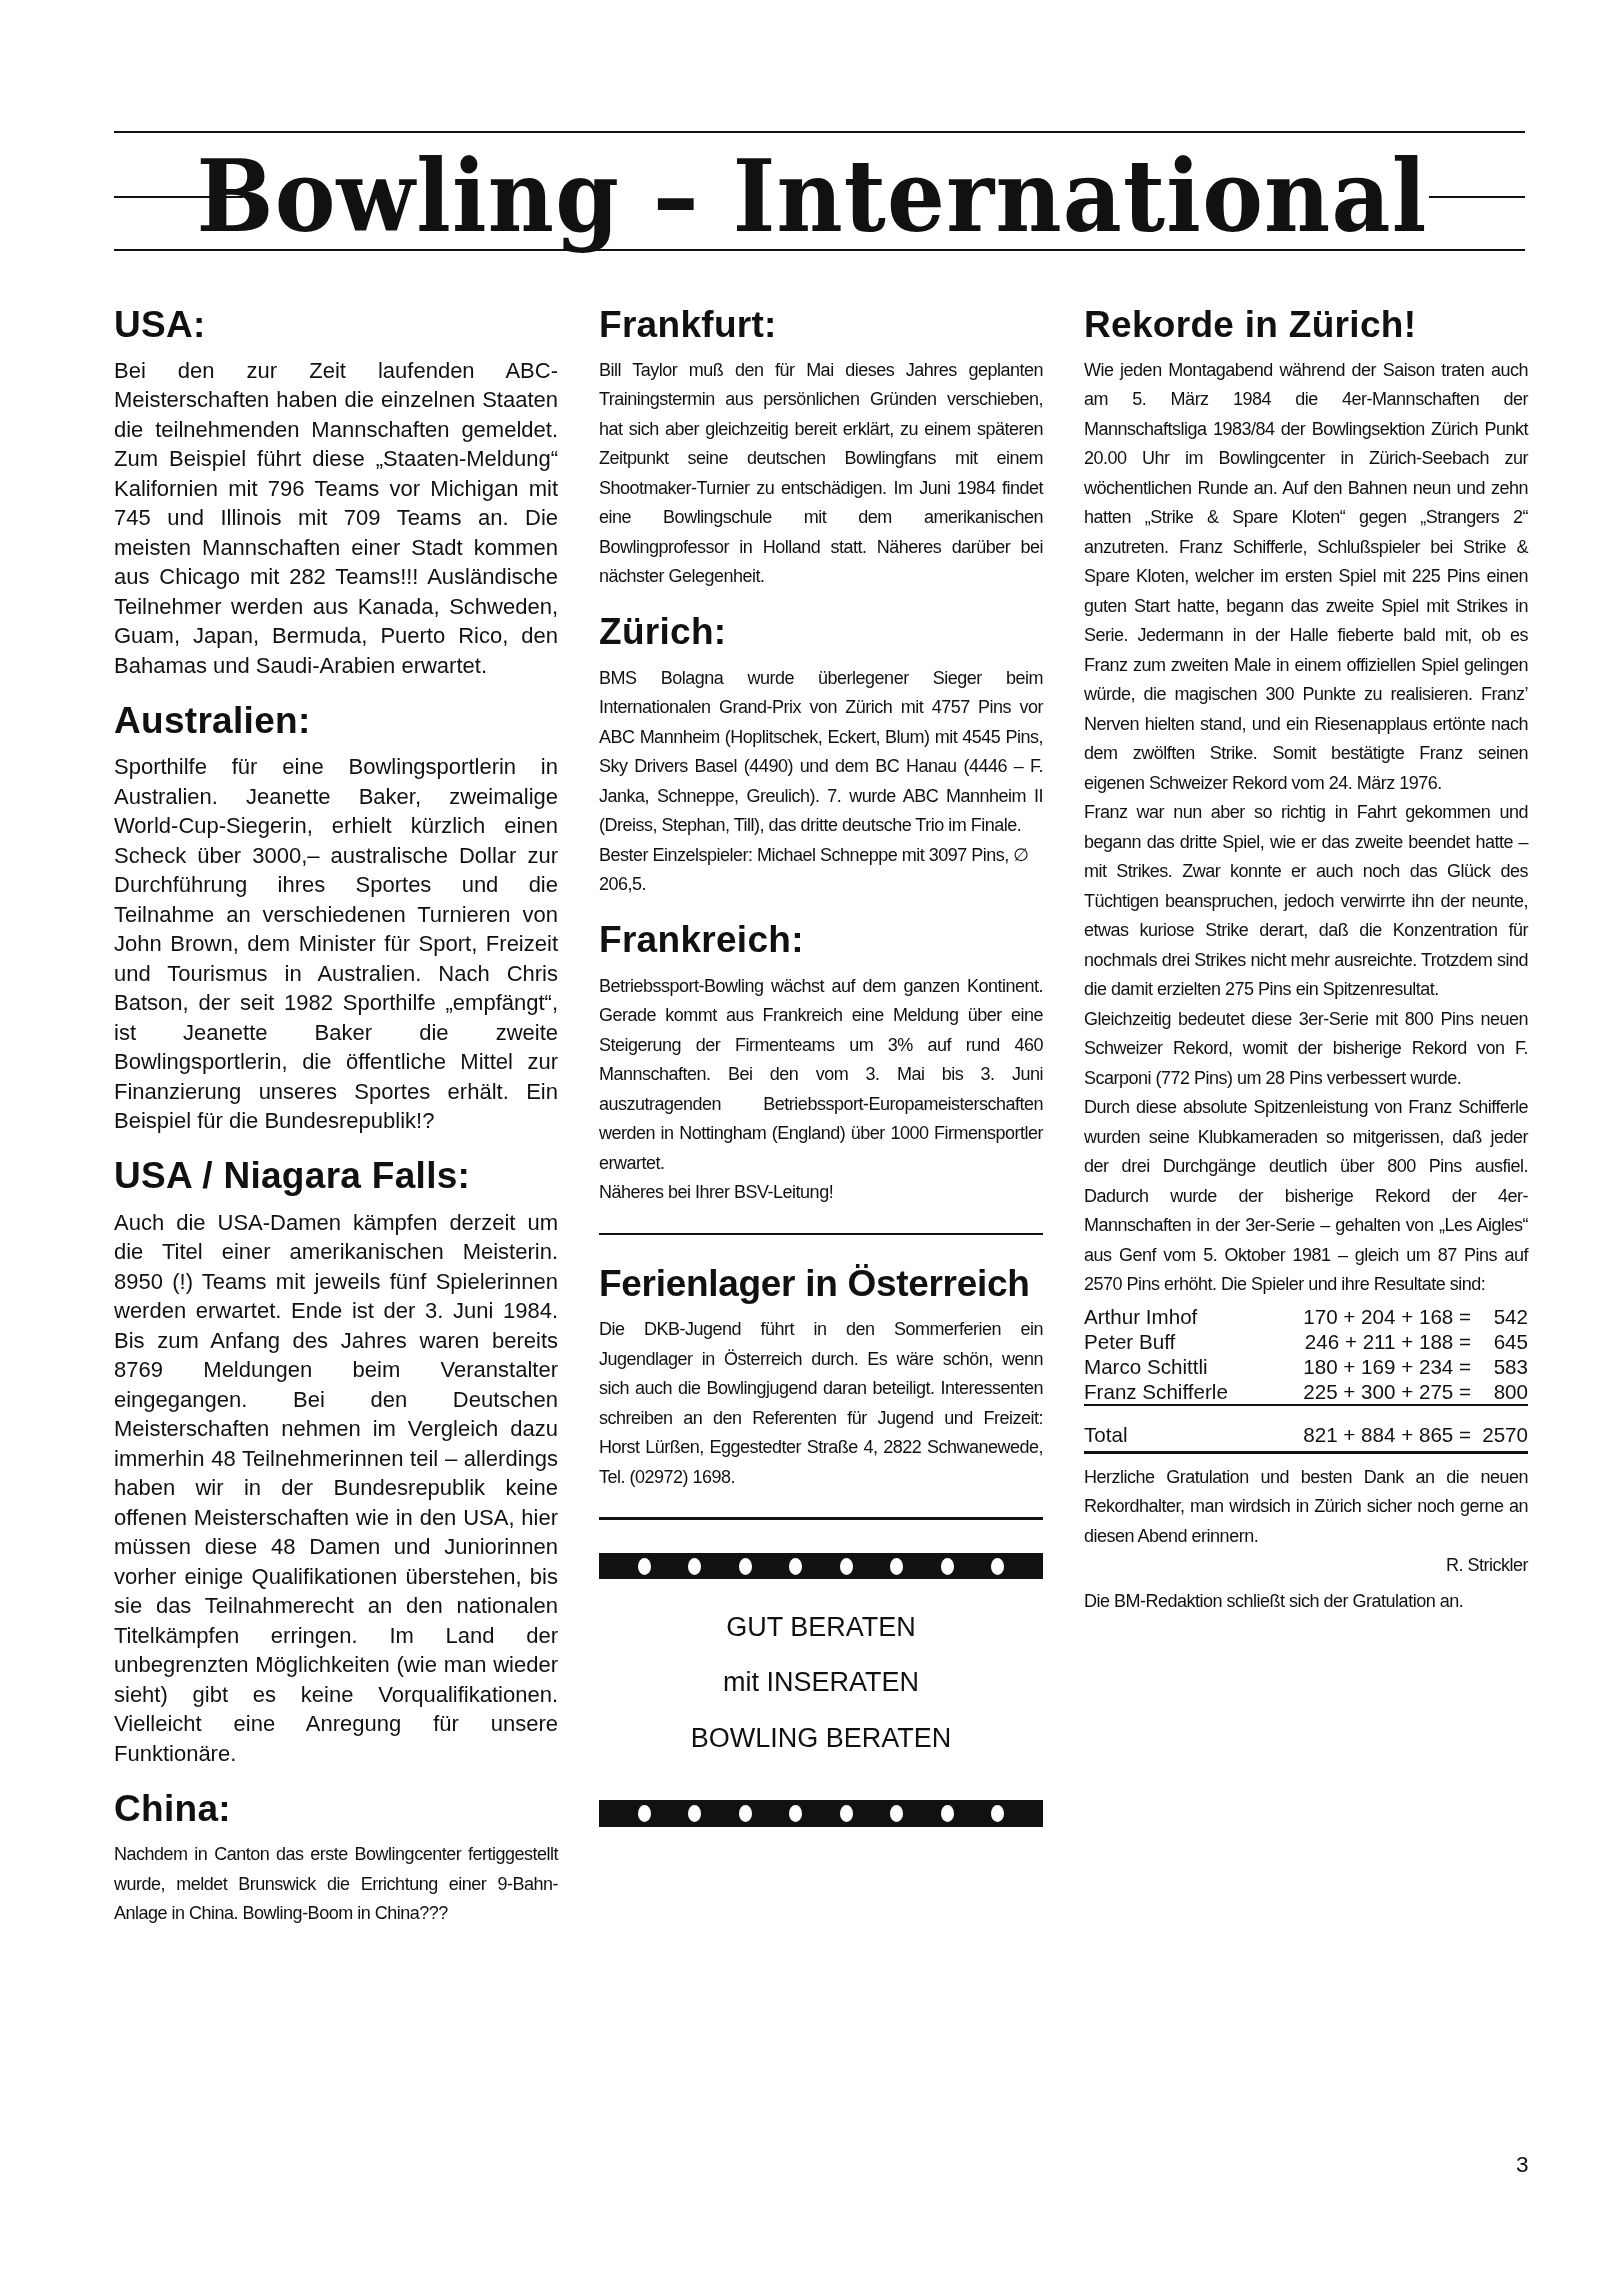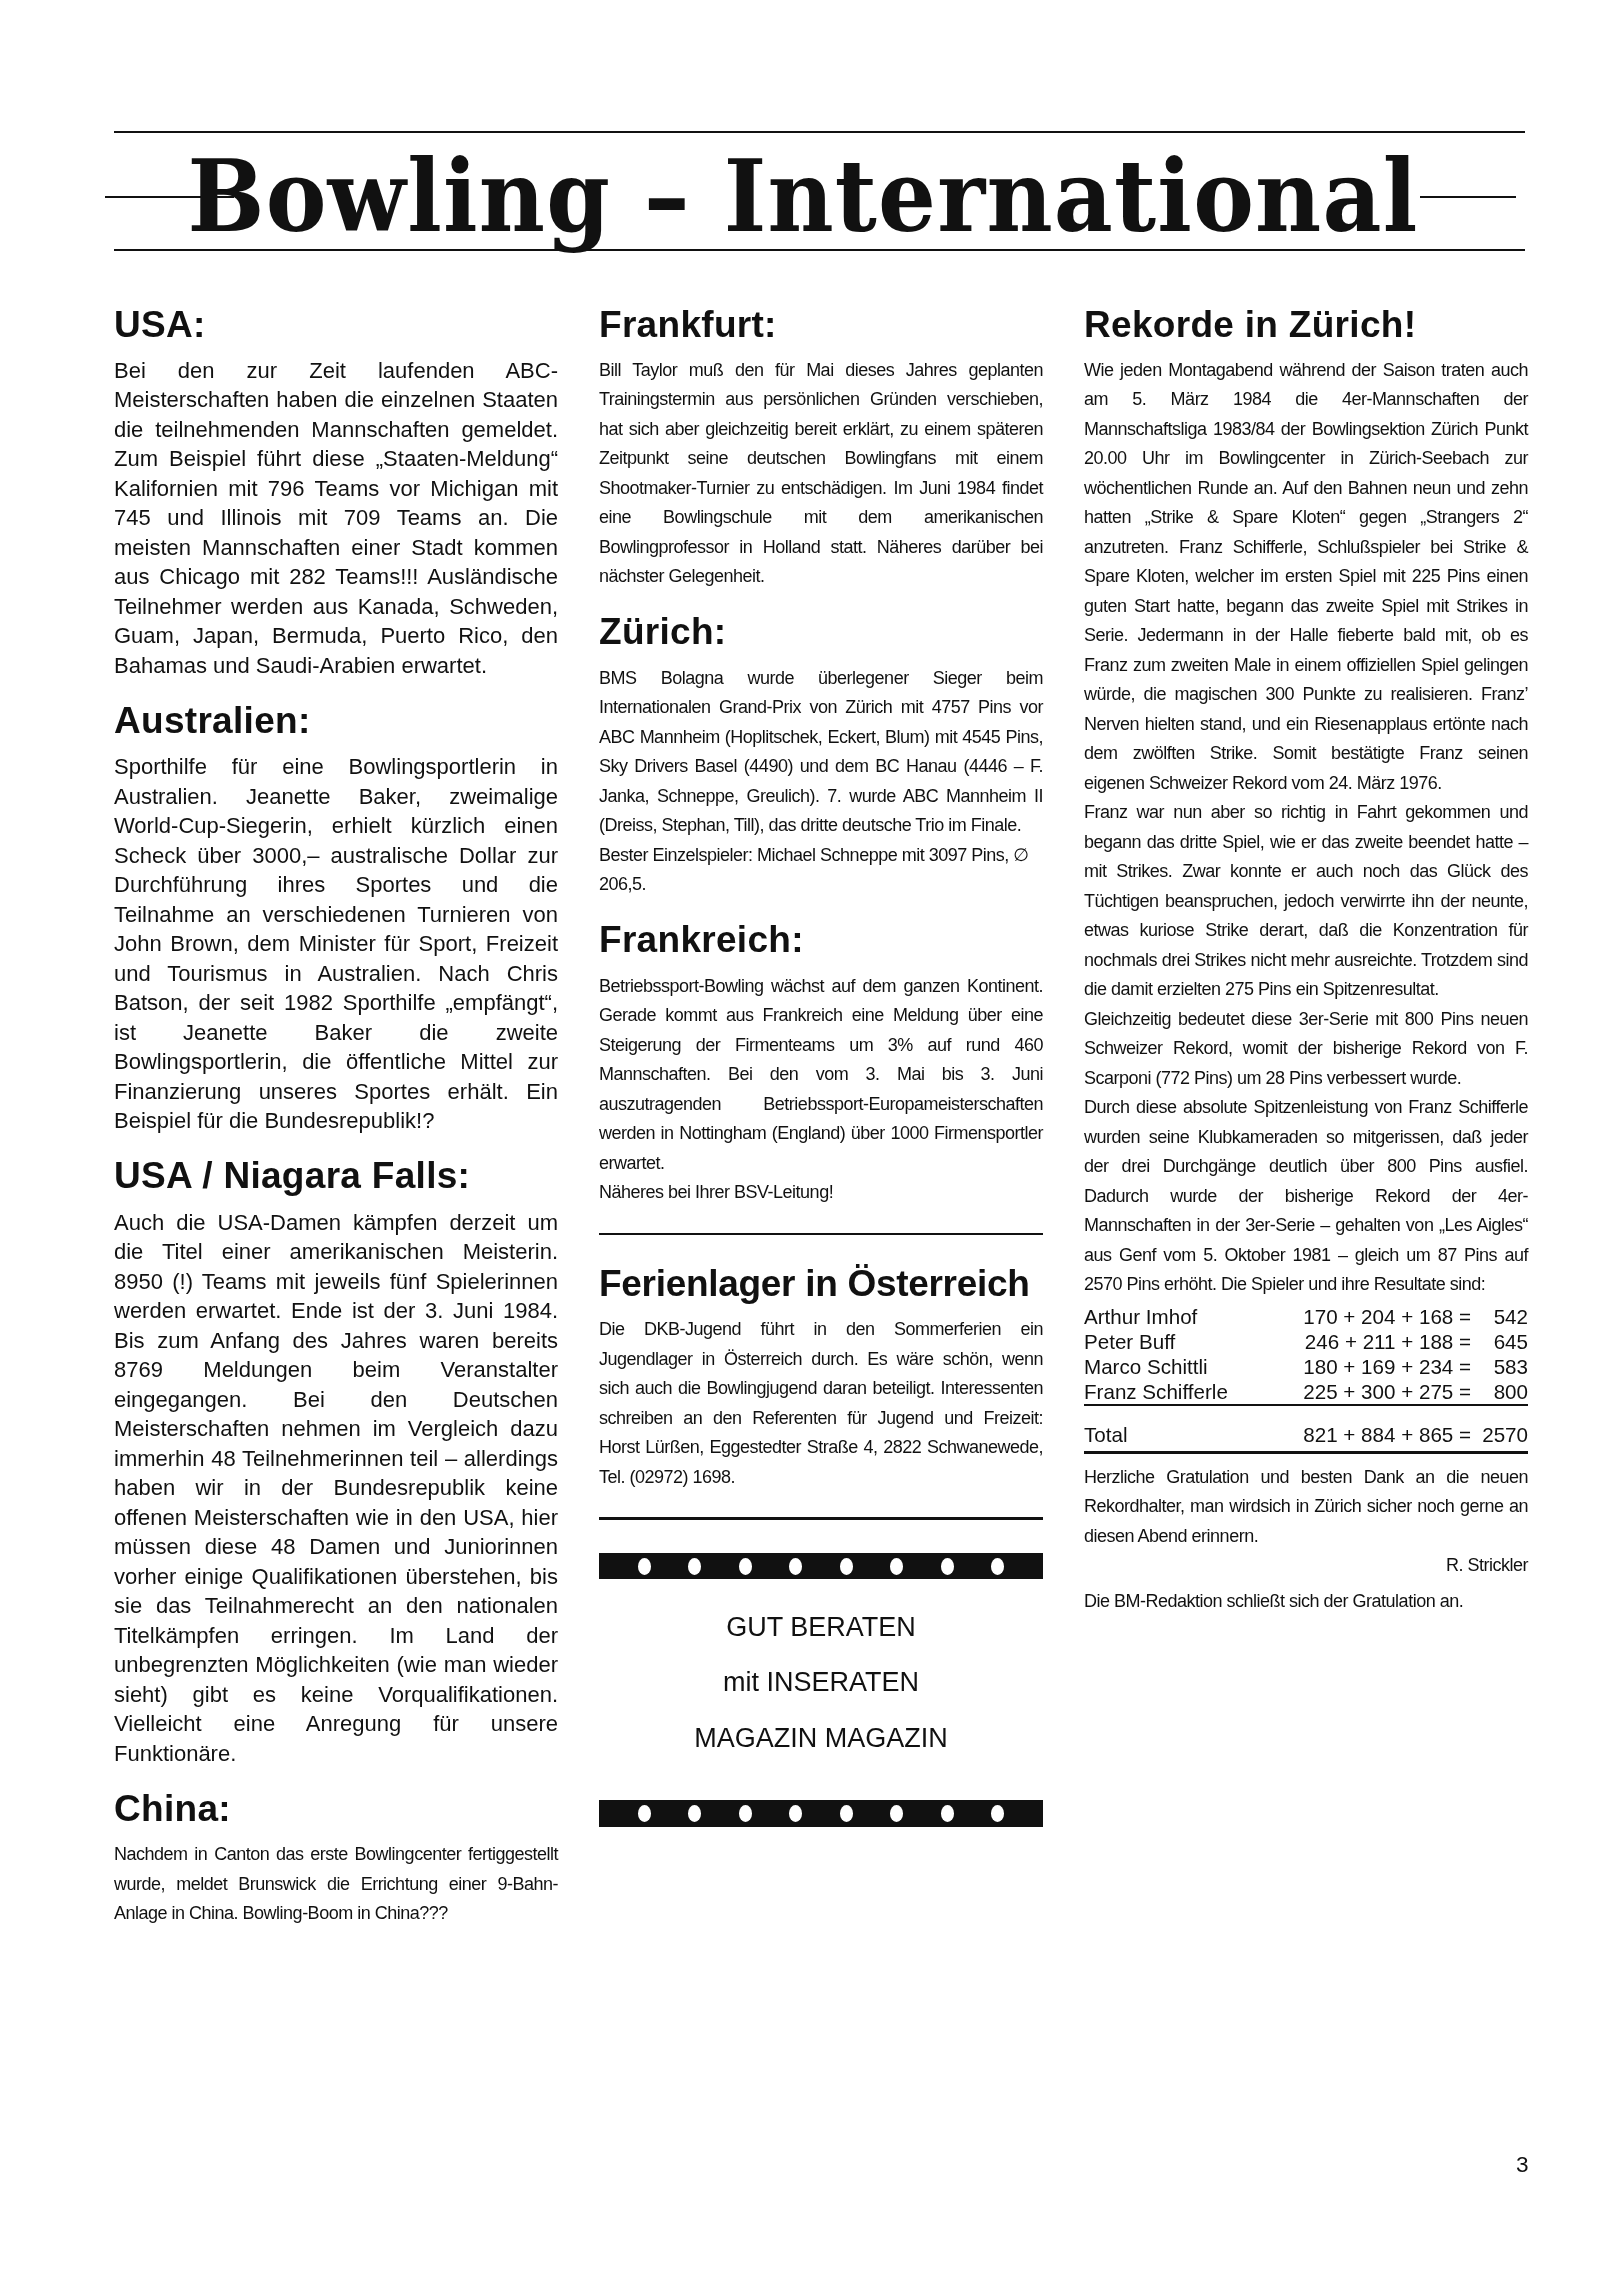--- a/index.html
+++ b/index.html
@@ -1,18 +1,18 @@
 <!DOCTYPE html>
 <html style="font-size:10.6px"><head>
 <meta charset="utf-8">
 <style>
   html, body { margin: 0; padding: 0; background: #ffffff; }
   body { width: 1618px; height: 2295px; position: relative; overflow: hidden; color: #111; }
   .rule { position: absolute; background: #111; height: 2px; }
-  .masthead { position: absolute; left: 90px; top: 133px; width: 1426px; height: 133px; }
+  .masthead { position: absolute; left: 99px; top: 133px; width: 1426px; height: 133px; }
   .mast-title {
     position: absolute; left: 0; right: 0; top: 6.6px; text-align: center;
     font-family: "DejaVu Serif", serif; font-weight: bold; font-size: 99px;
     letter-spacing: 1.3px; line-height: 113px; transform: scaleX(0.92);
   }
   .dash { position: absolute; top: 63px; height: 2px; background: #111; }
   .col { position: absolute; top: 284px; width: 444px; font-family: "Liberation Sans", sans-serif; margin-top: 12px; }
   .col-a { left: 114px; }
   .col-b { left: 599px; }
   .col-c { left: 1084px; }
@@ -91,21 +91,21 @@
       <span class="hole"></span>
       <span class="hole"></span>
       <span class="hole"></span>
       <span class="hole"></span>
       <span class="hole"></span>
       <span class="hole"></span>
     </div>
     <div class="ad">
       <div>GUT BERATEN</div>
       <div>mit INSERATEN</div>
-      <div>MAGAZIN MAGAZIN</div>
+      <div>BOWLING BERATEN</div>
     </div>
     <div class="film">
       <span class="hole"></span>
       <span class="hole"></span>
       <span class="hole"></span>
       <span class="hole"></span>
       <span class="hole"></span>
       <span class="hole"></span>
       <span class="hole"></span>
       <span class="hole"></span>

